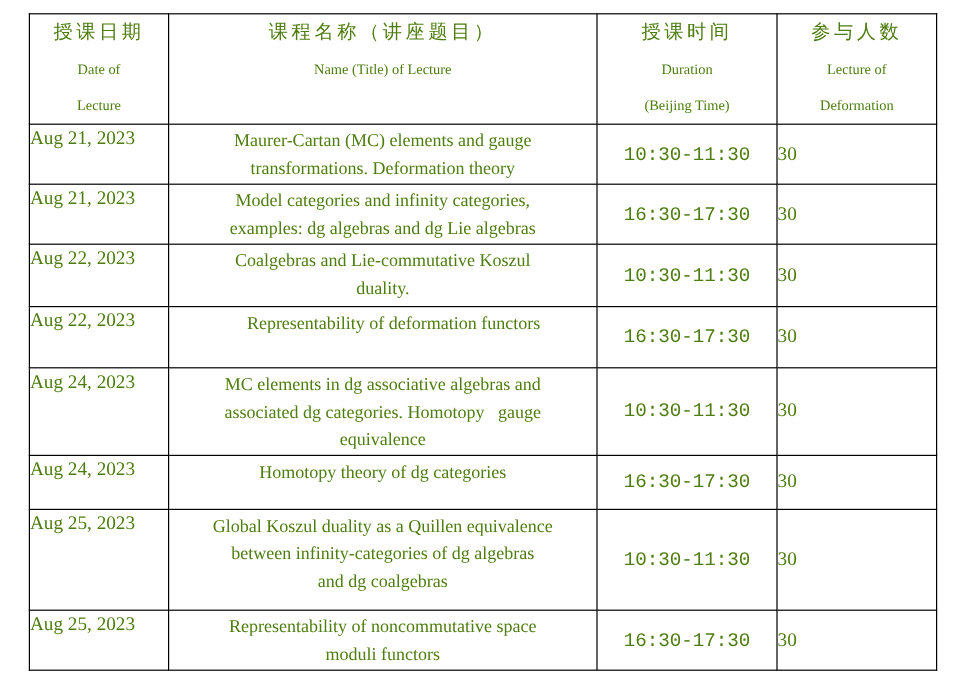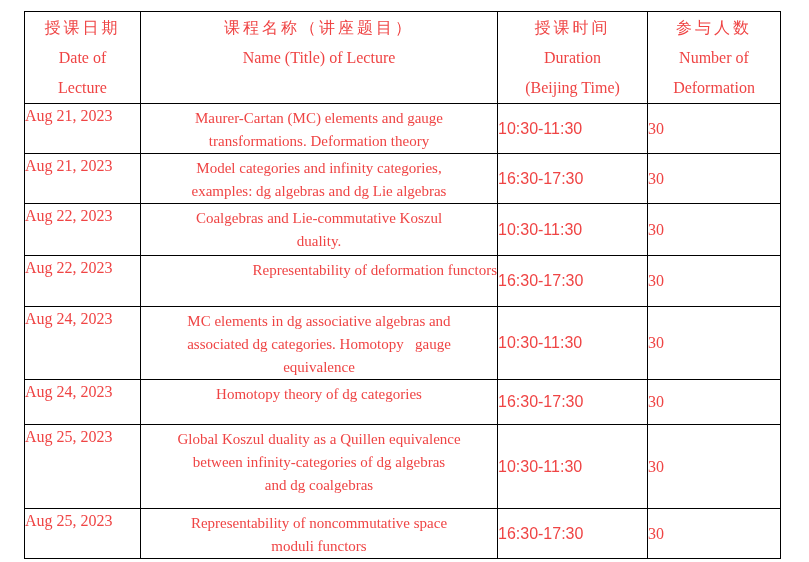--- a/index.html
+++ b/index.html
@@ -6,21 +6,21 @@
     margin: 0; padding: 0;
     width: 809px; height: 562px;
     background: #ffffff;
     overflow: hidden;
   }
   table.schedule {
     border-collapse: collapse;
     table-layout: fixed;
     width: 756px;
     margin: 11px 0 0 24px;
-    color: #ef4444;
+    color: #4d7c0f;
   }
   th, td {
     border: 1.5px solid #000000;
     padding: 0;
     vertical-align: top;
     overflow: hidden;
   }
   thead tr { height: 92px; }
   th {
     font-weight: normal;
@@ -28,41 +28,41 @@
     padding-top: 1px;
   }
   .zh-line {
     font-family: "Liberation Serif", "DejaVu Serif", serif;
     font-size: 16px;
     line-height: 30px;
     letter-spacing: 3px;
   }
   .en-line {
     font-family: "Liberation Serif", "DejaVu Serif", serif;
-    font-size: 16px;
+    font-size: 12px;
     line-height: 30px;
   }
   td.c-date {
     font-family: "Liberation Serif", "DejaVu Serif", serif;
     font-size: 16px;
     text-align: left;
     padding-top: 3px;
   }
   td.c-title {
     font-family: "Liberation Sans", "DejaVu Sans", sans-serif;
     font-size: 15px;
     text-align: center;
     padding-top: 3px;
   }
-  td.c-title.left { text-align: right; padding-left: 18px; }
+  td.c-title.left { text-align: center; padding-left: 18px; }
   .title-line { line-height: 23px; white-space: pre-wrap; font-family: Liberation Serif, serif; }
   td.c-time {
-    font-family: Liberation Sans, sans-serif;
+    font-family: Liberation Mono, monospace;
     font-size: 16px;
-    text-align: left;
+    text-align: center;
     vertical-align: middle;
   }
   td.c-count {
     font-family: "Liberation Serif", "DejaVu Serif", serif;
     font-size: 16px;
     text-align: left;
     vertical-align: middle;
   }
   tbody tr.r1 { height: 45px; }
   tbody tr.r2 { height: 47px; }
@@ -94,21 +94,21 @@
         <div class="zh-line">课程名称（讲座题目）</div>
         <div class="en-line">Name (Title) of Lecture</div>
       </th>
       <th>
         <div class="zh-line">授课时间</div>
         <div class="en-line">Duration</div>
         <div class="en-line">(Beijing Time)</div>
       </th>
       <th>
         <div class="zh-line">参与人数</div>
-        <div class="en-line">Number of</div>
+        <div class="en-line">Lecture of</div>
         <div class="en-line">Deformation</div>
       </th>
     </tr>
   </thead>
   <tbody>
       <tr class="r1">
         <td class="c-date">Aug 21, 2023</td>
         <td class="c-title">
           <div class="title-line">Maurer-Cartan (MC) elements and gauge</div>
           <div class="title-line">transformations. Deformation theory</div>

